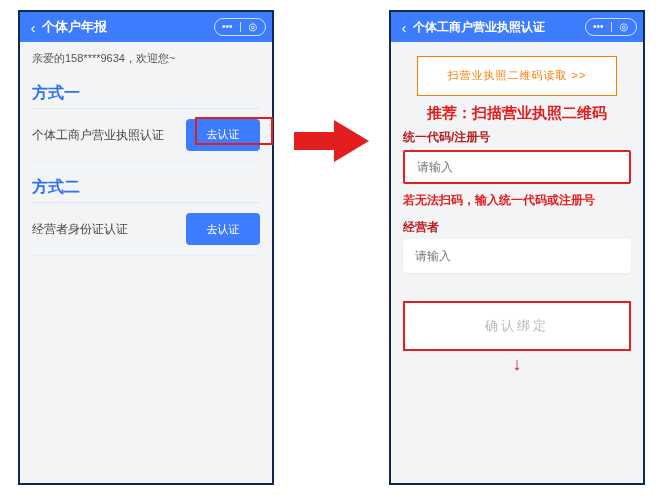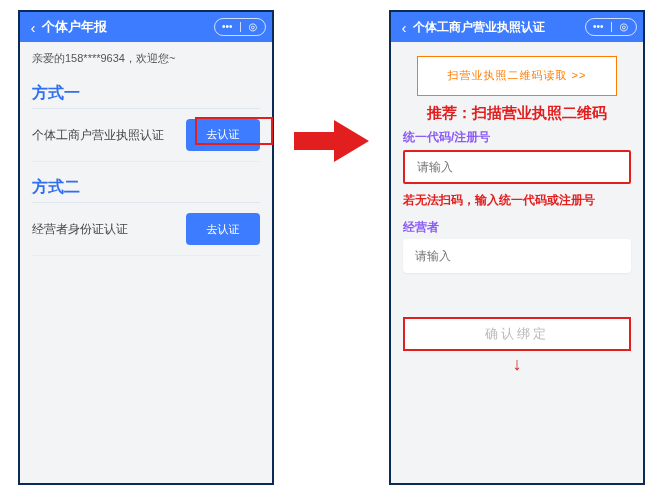--- a/index.html
+++ b/index.html
@@ -86,43 +86,43 @@
     border:1px solid var(--orange);
     color:var(--orange);
     display:flex;align-items:center;justify-content:center;
     font-size:11px;letter-spacing:1px;
     background:#fff;
   }
   .reco{
     color:var(--red);font-weight:700;text-align:center;
     font-size:15px;margin:6px 0 6px 0;
   }
-  .lbl{font-size:12px;color:#8b5cf6;margin:6px 0 4px 0;font-weight:600}
+  .lbl{font-size:12px;color:#b91c1c;margin:6px 0 4px 0;font-weight:600}
   .field{
     width:100%;height:34px;
     border:2px solid var(--red);
     background:#fff;
     display:flex;align-items:center;
     padding:0 10px;
     border-radius:2px;
   }
   .field input{
     border:none;outline:none;width:100%;
     font-size:12px;color:#999;background:transparent;
   }
   .plainfield{
     width:100%;height:34px;background:#fff;border-radius:4px;
     display:flex;align-items:center;padding:0 10px;
     box-shadow:0 1px 2px rgba(0,0,0,.05);
   }
   .plainfield input{border:none;outline:none;width:100%;font-size:12px;color:#999;background:transparent}
   .redtip{color:var(--red);font-weight:700;font-size:12px;margin:8px 0 10px 0}
   .confirmbox{
-    margin-top:44px;
-    width:100%;height:34px;
+    margin-top:28px;
+    width:100%;height:50px;
     border:2px solid var(--red);
     background:#fff;
     color:#b9b9b9;
     display:flex;align-items:center;justify-content:center;
     font-size:13px;letter-spacing:3px;
   }
   .arrowdown{
     text-align:center;color:var(--red);font-size:18px;line-height:1;margin:4px 0 2px 0;font-weight:700;
   }
   .finaltip{color:var(--red);font-weight:700;font-size:12px;text-align:center;margin-top:2px}

